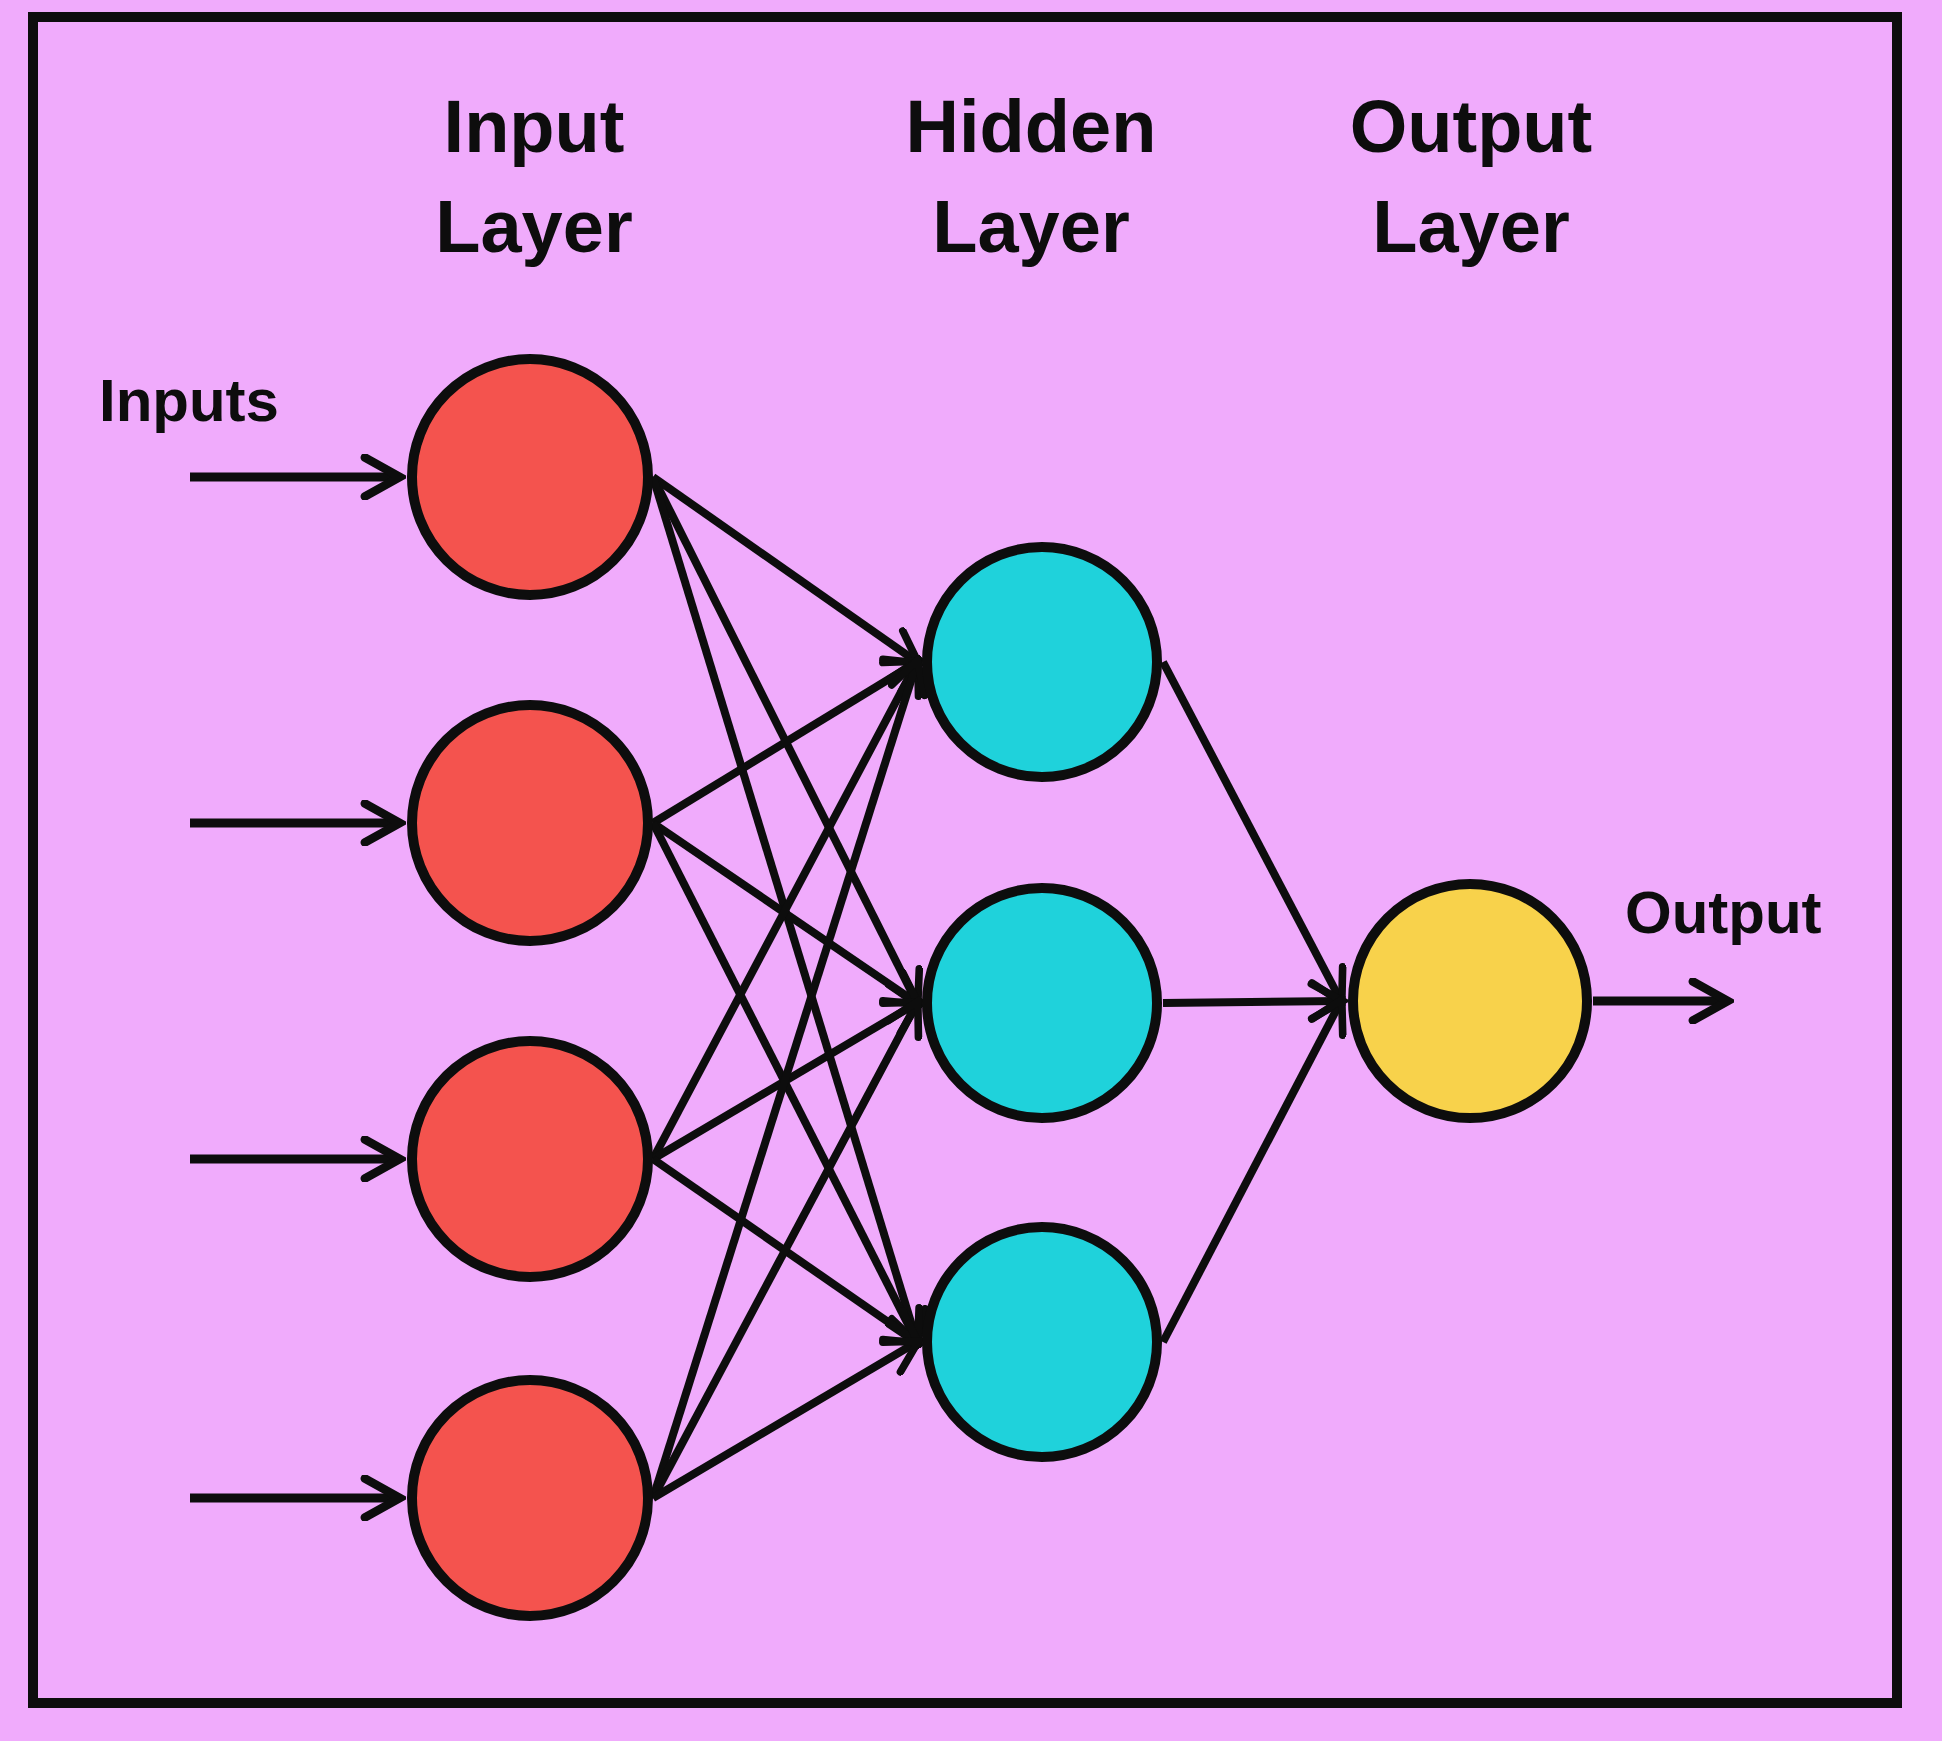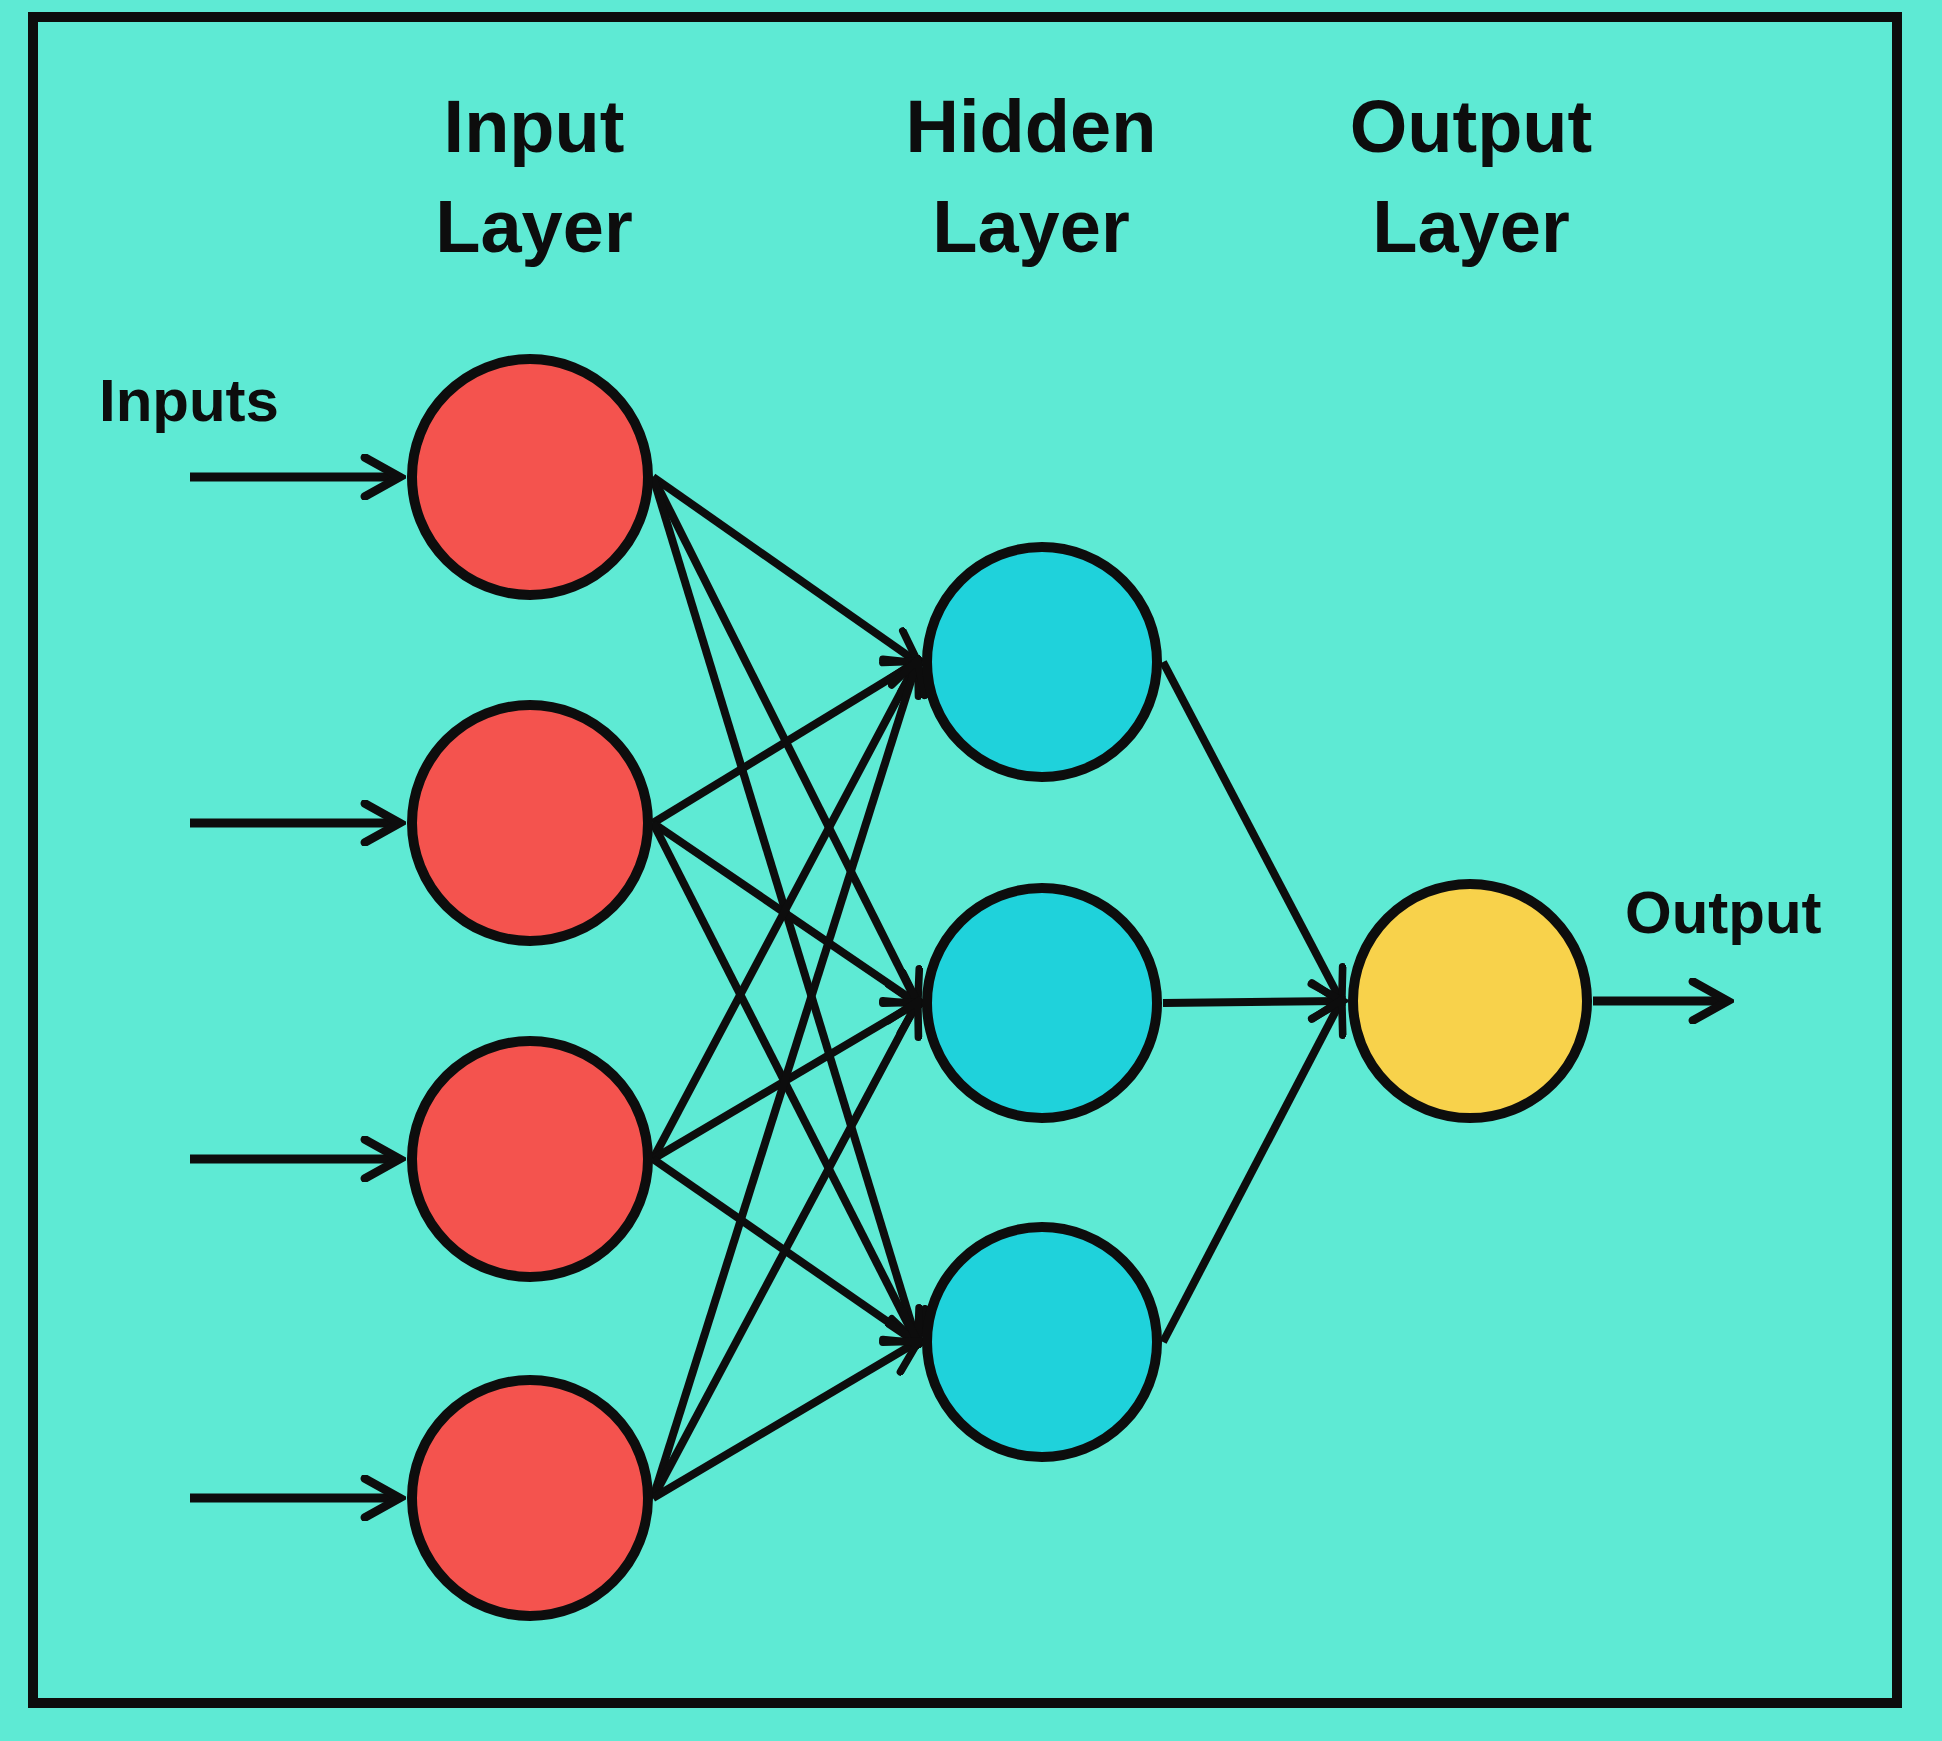--- a/index.html
+++ b/index.html
@@ -4,21 +4,21 @@
 <style>
   html, body {
     margin: 0;
     padding: 0;
     background: #ffffff;
   }
   .stage {
     position: relative;
     width: 1942px;
     height: 1741px;
-    background: #5eead4;
+    background: #f0abfc;
     overflow: hidden;
   }
   svg.diagram {
     position: absolute;
     left: 0;
     top: 0;
     display: block;
   }
   .title-text {
     font-family: "Liberation Sans", "DejaVu Sans", sans-serif;

